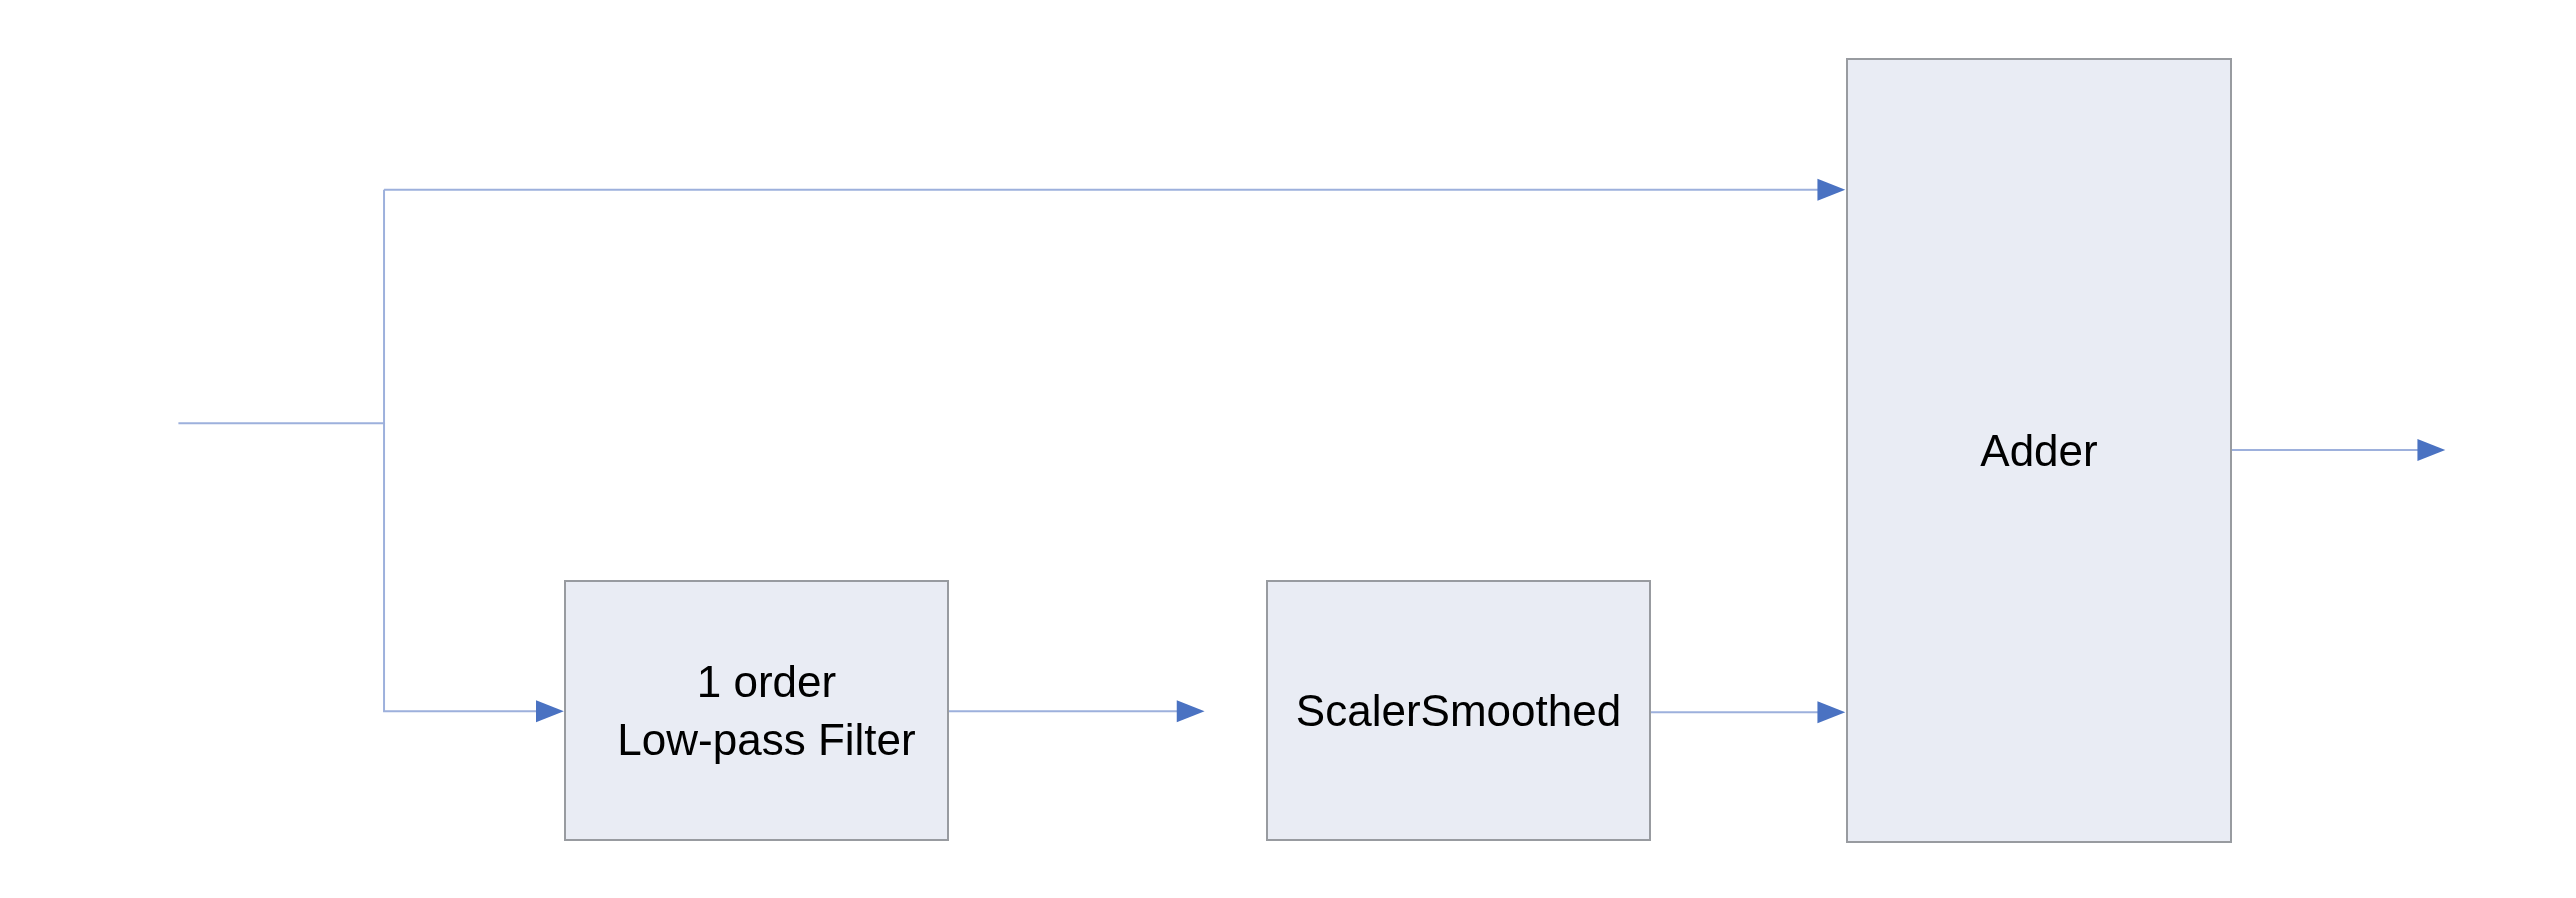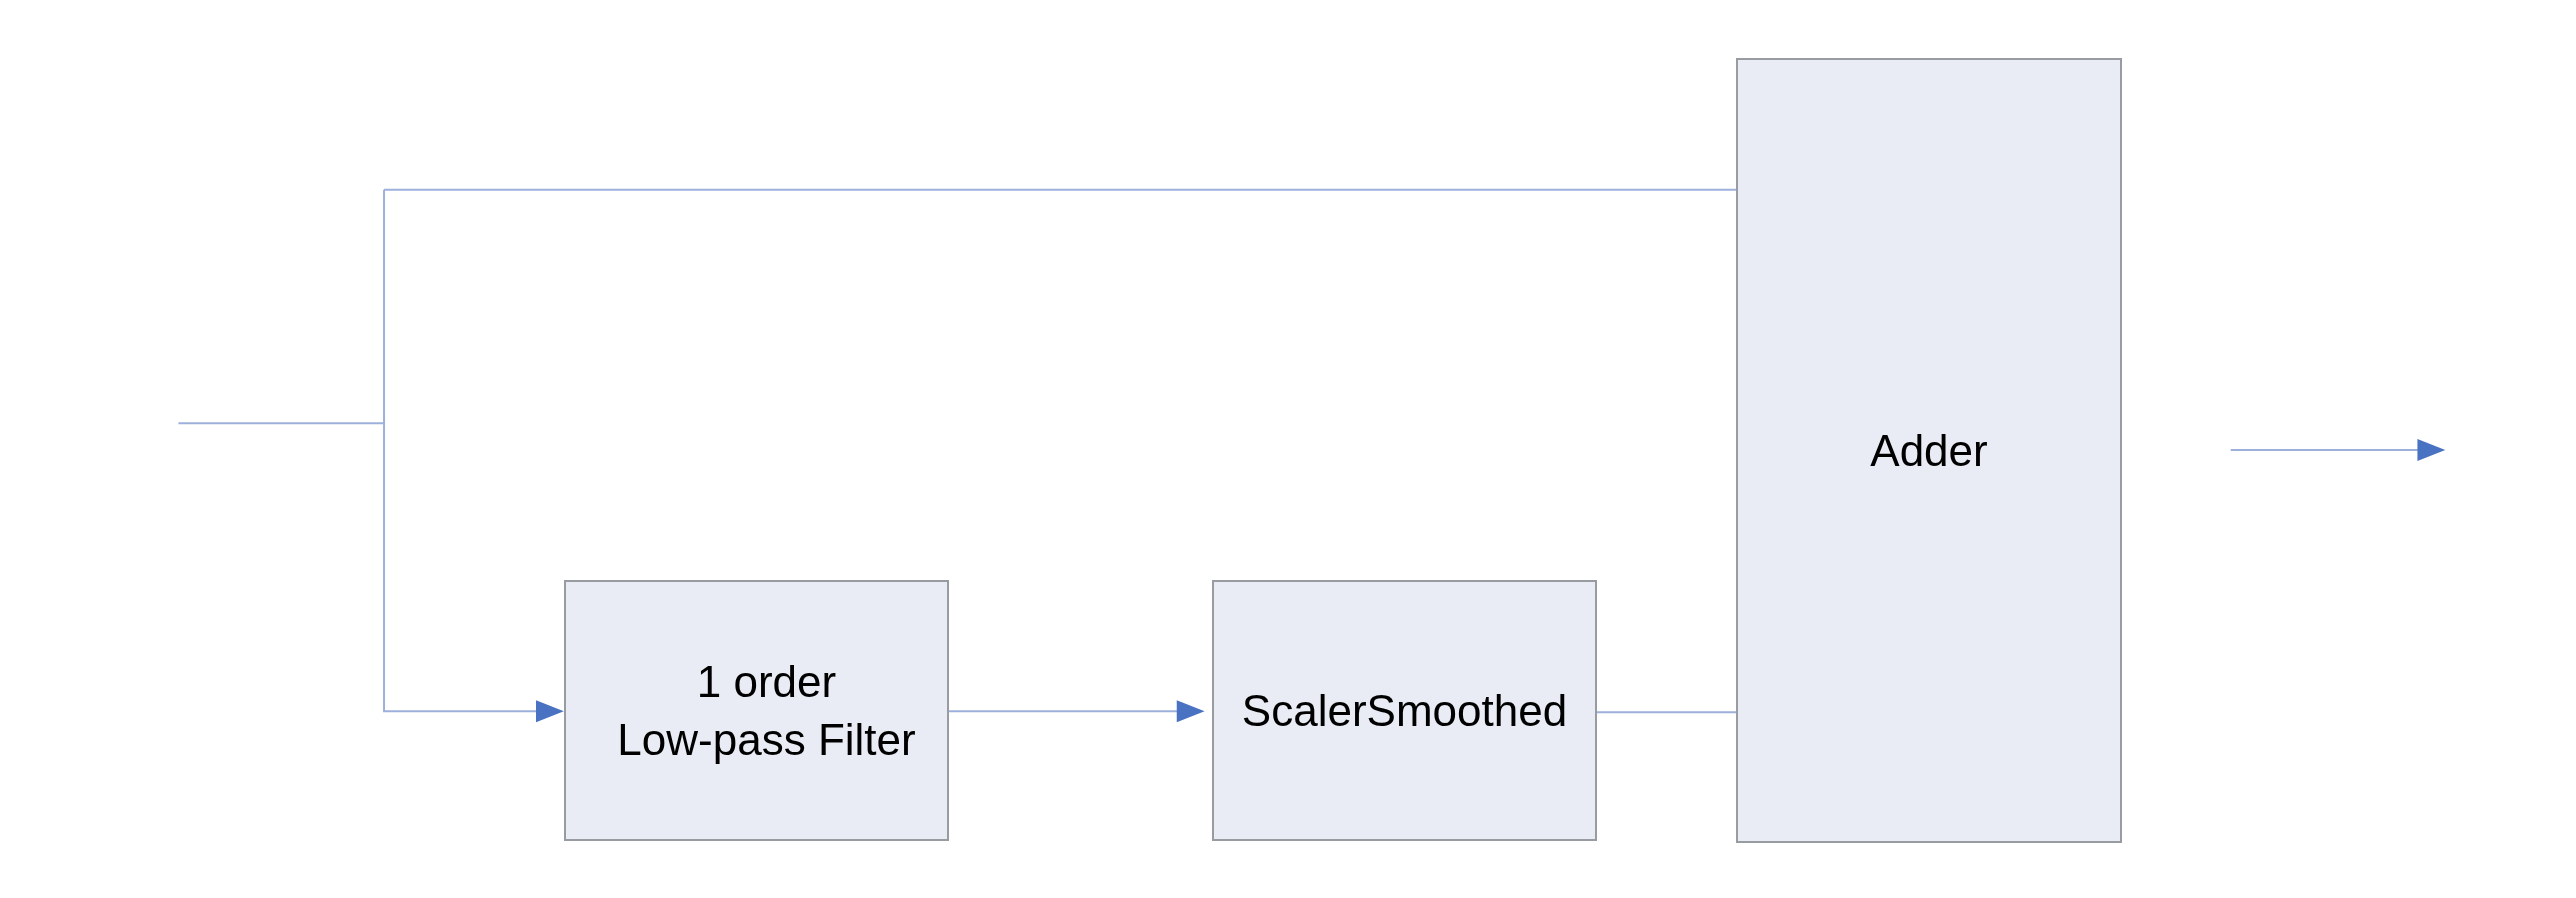--- a/index.html
+++ b/index.html
@@ -32,22 +32,22 @@
     justify-content: center;
     text-align: center;
   }
   .node-label {
     font-size: 44px;
     line-height: 1.3;
     color: #000000;
     white-space: pre-line;
   }
   #node-lowpass { left: 564px;  top: 580px; width: 385px; height: 261px; padding-left: 20px; }
-  #node-scaler  { left: 1212px; top: 580px; width: 385px; height: 261px; }
-  #node-adder   { left: 1736px; top: 58px;  width: 386px; height: 785px; }
+  #node-scaler  { left: 1266px; top: 580px; width: 385px; height: 261px; }
+  #node-adder   { left: 1846px; top: 58px;  width: 386px; height: 785px; }
 </style>
 </head>
 <body>
 
 <div id="canvas">
 
   <svg id="wires" viewBox="0 0 2592 904" xmlns="http://www.w3.org/2000/svg">
 
     <g>
       <line x1="179" y1="426" x2="387" y2="426" stroke="#9db0dc" stroke-width="2"></line>

